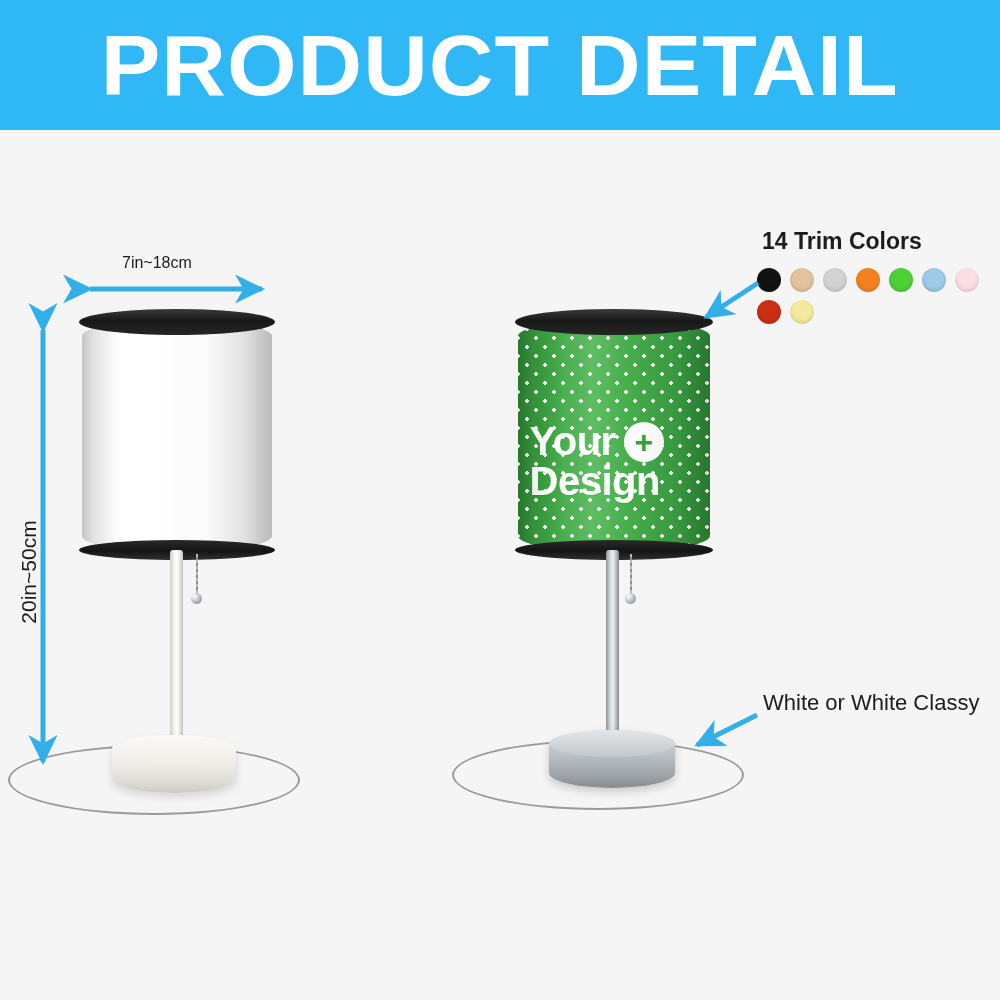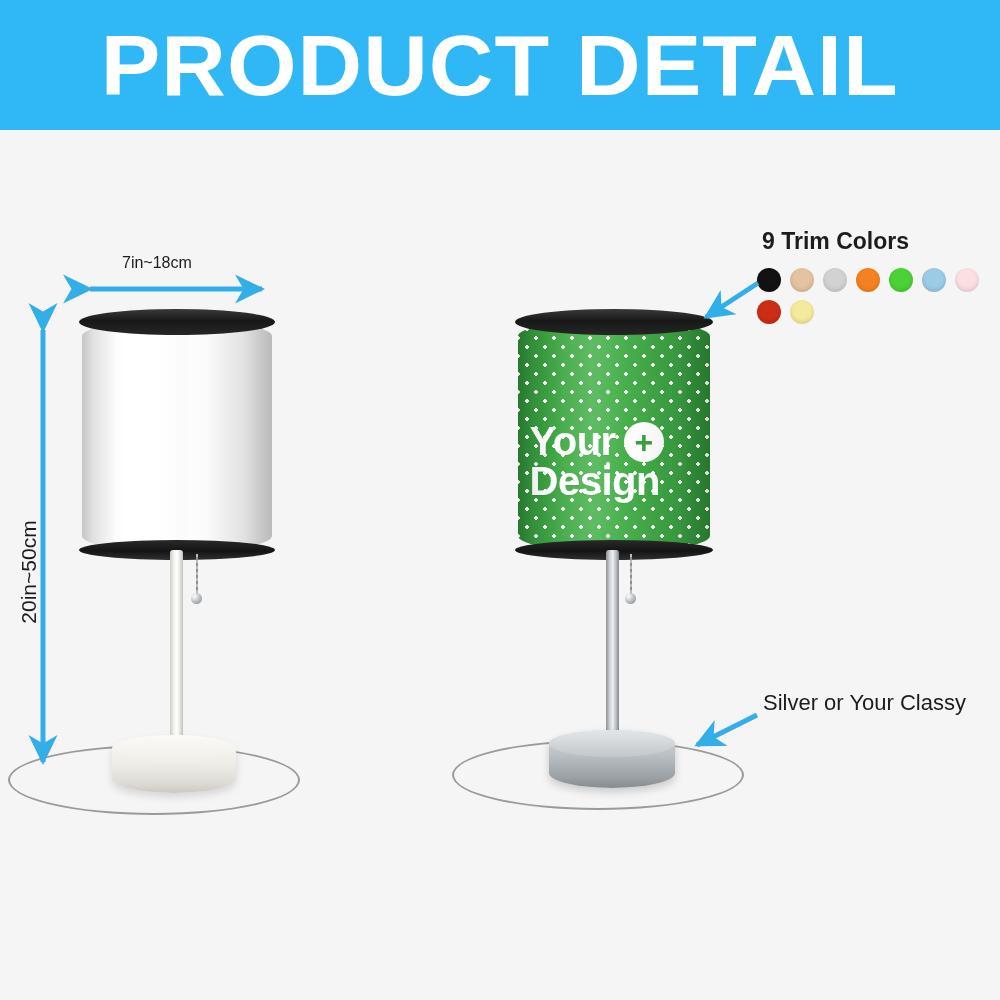--- a/index.html
+++ b/index.html
@@ -293,23 +293,23 @@
       <div class="base-top base-top-silver"></div>
     </div>
   </div>
 
 </div>
 
 <div class="anno-text label-width">7in~18cm</div>
 
 <div class="anno-text label-height">20in~50cm</div>
 
-<div class="anno-text label-trim">9 Trim Colors</div>
-
-<div class="anno-text label-classy">Silver or Your Classy</div>
+<div class="anno-text label-trim">14 Trim Colors</div>
+
+<div class="anno-text label-classy">White or White Classy</div>
 
 <div class="swatches">
   <div class="swatch" style="background:#121212"></div>
   <div class="swatch" style="background:#e3c3a0"></div>
   <div class="swatch" style="background:#d2d2d2"></div>
   <div class="swatch" style="background:#f58220"></div>
   <div class="swatch" style="background:#4cd137"></div>
   <div class="swatch" style="background:#9ccbe8"></div>
   <div class="swatch" style="background:#fadfe3"></div>
   <div class="swatch" style="background:#cc2d15"></div>

